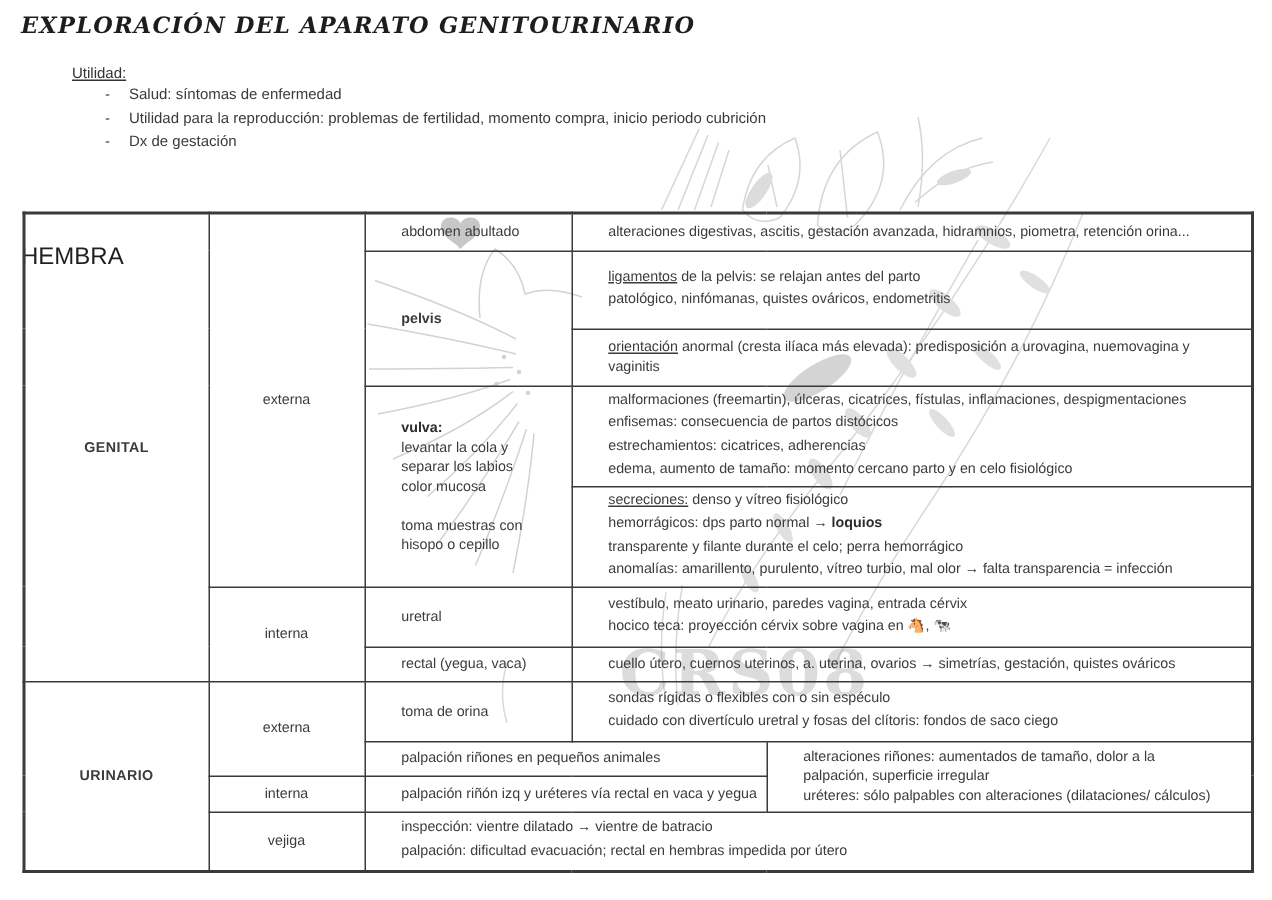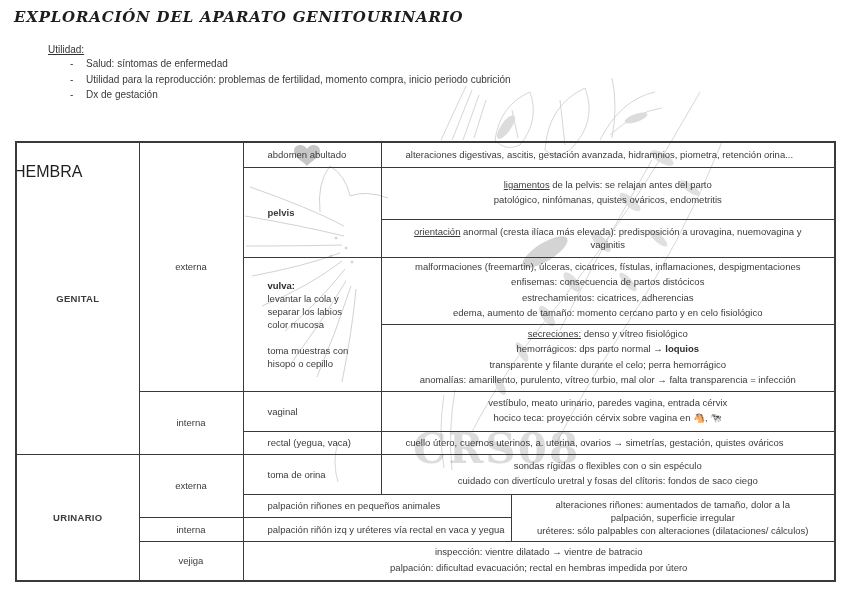--- a/index.html
+++ b/index.html
@@ -40,21 +40,21 @@
     padding:2px 24px;vertical-align:middle;background:transparent;
   }
   table.main{border:2px solid #3a3a3a;}
   td.lab{text-align:center;font-weight:bold;font-size:10px;color:#262626;letter-spacing:.3px;}
   td.sub{text-align:center;font-size:9.5px;color:#3b3b3b;}
   td.item{padding-left:6px;}
   td.toppad{vertical-align:top;padding-top:6px;}
   .cen{}
   .b{font-weight:bold;color:#2c2c2c;}
   .u{text-decoration:underline;}
-  .lh16{line-height:15.5px;text-align:center;}
+  .lh16{line-height:15.5px;}
   .ln{min-height:13px;}
   .lh16 .ln{min-height:15.5px;}
   .nowrap{white-space:nowrap;}
   tr.h25{height:25px} tr.h52{height:52px} tr.h38{height:38px} tr.h66{height:66px}
   tr.h40{height:40px} tr.h23{height:23px} tr.h24{height:24px}
 </style>
 </head>
 <body>
 
 <svg class="decor" width="848" height="600" aria-hidden="true">
@@ -188,21 +188,21 @@
       <tr class="h66">
         <td colspan="2" class="lh16">
           <div class="ln"><span class="u">secreciones:</span><span> denso y vítreo fisiológico</span></div>
           <div class="ln"><span>hemorrágicos: dps parto normal → </span><span class="b">loquios</span></div>
           <div class="ln">transparente y filante durante el celo; perra hemorrágico</div>
           <div class="ln">anomalías: amarillento, purulento, vítreo turbio, mal olor → falta transparencia = infección</div>
         </td>
       </tr>
       <tr class="h40">
         <td class="sub" rowspan="2">interna</td>
-        <td class="item">vaginal</td>
+        <td class="item">uretral</td>
         <td colspan="2" class="lh16">
           <div class="ln">vestíbulo, meato urinario, paredes vagina, entrada cérvix</div>
           <div class="ln">hocico teca: proyección cérvix sobre vagina en 🐴, 🐄</div>
         </td>
       </tr>
       <tr class="h23">
         <td class="item">rectal (yegua, vaca)</td>
         <td colspan="2">cuello útero, cuernos uterinos, a. uterina, ovarios → simetrías, gestación, quistes ováricos</td>
       </tr>
       <tr class="h40">

